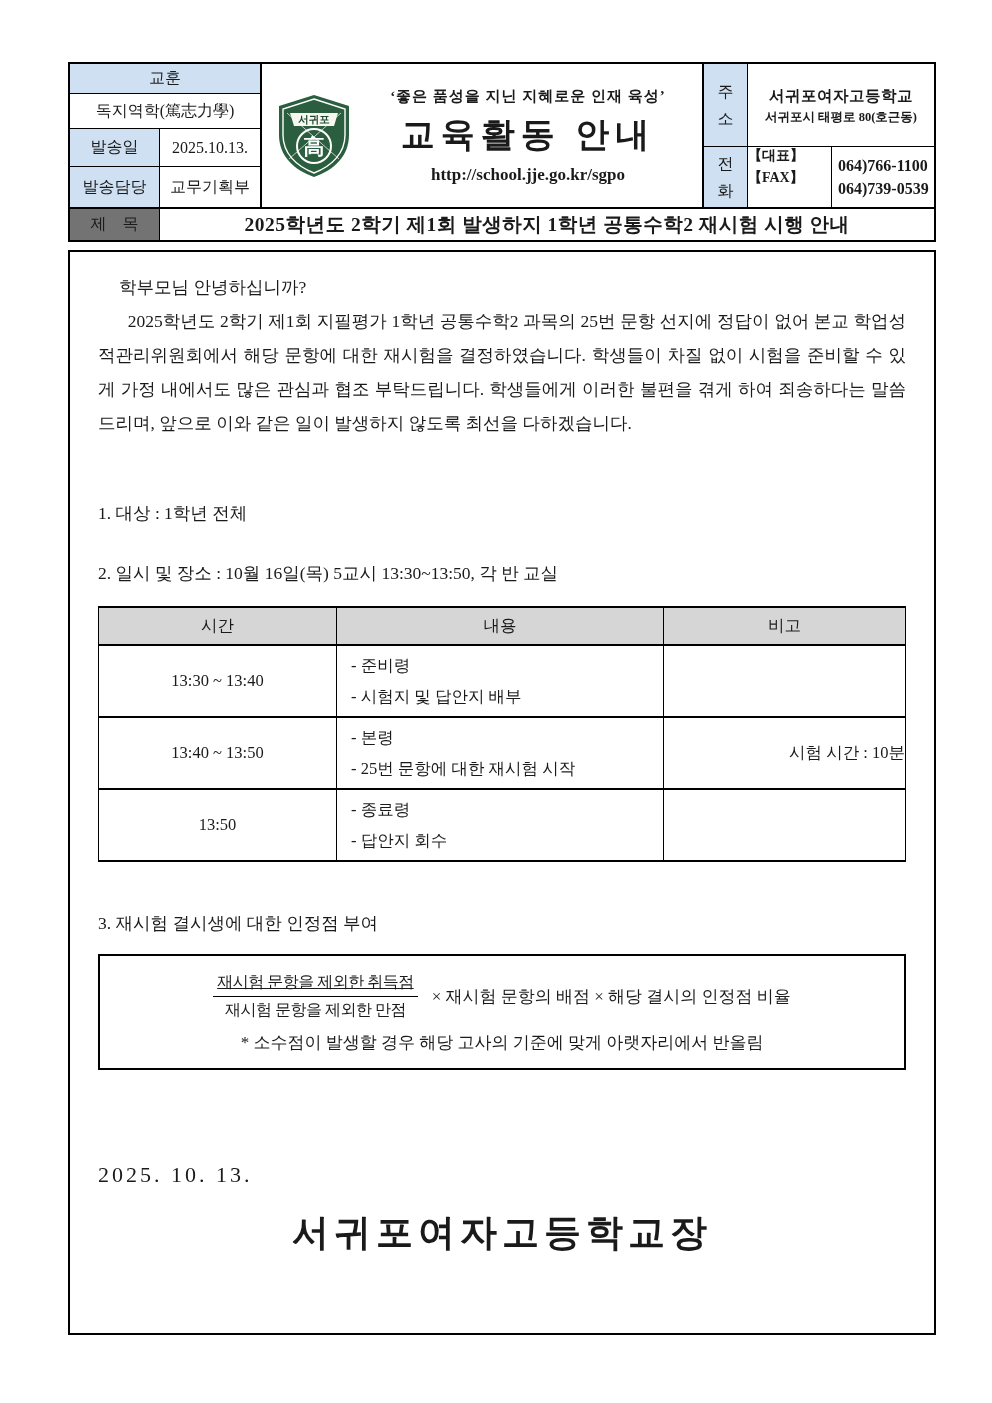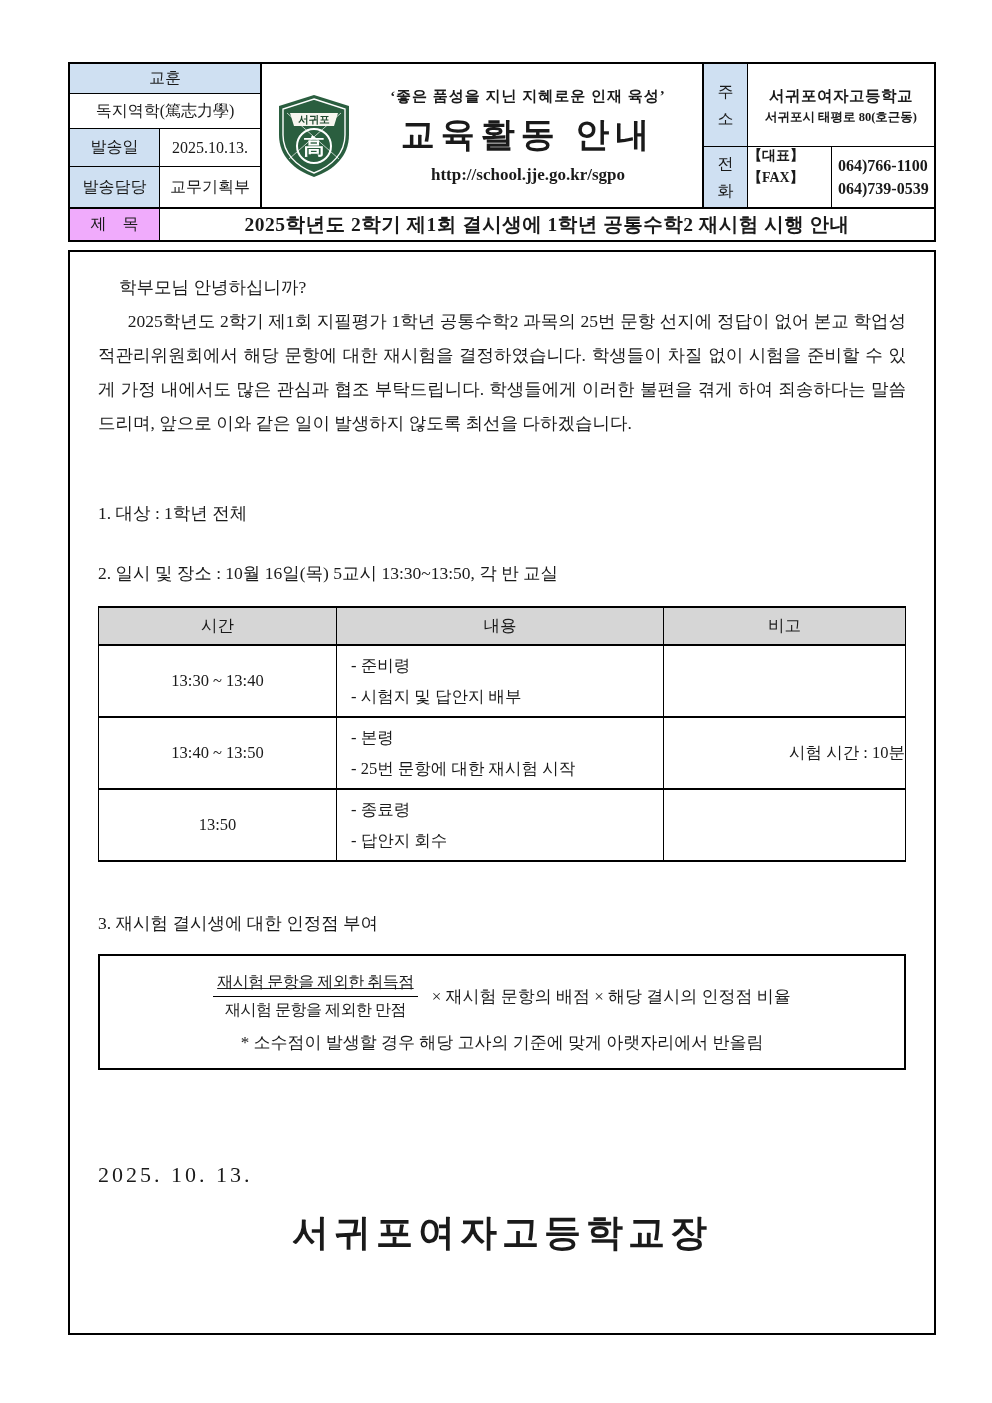--- a/index.html
+++ b/index.html
@@ -37,21 +37,21 @@
   .vlabel { width:44px; border-right:1px solid #000; display:flex; align-items:center; justify-content:center; font-size:16px; }
   .vlabel span { width:1.1em; word-break:break-all; text-align:center; line-height:1.7; }
   .addr-content { flex:1; display:flex; flex-direction:column; align-items:center; justify-content:center; padding-top:2px; }
   .school-name { font-size:15.5px; font-weight:bold; letter-spacing:0.5px; }
   .addr-line { font-size:12.5px; font-weight:bold; margin-top:2px; }
   .phone-brackets { width:84px; border-right:1px solid #000; display:flex; flex-direction:column; justify-content:flex-start; padding-left:0; gap:4px; font-size:14px; font-weight:bold; }
   .phone-nums { flex:1; display:flex; flex-direction:column; justify-content:center; padding-left:6px; gap:5px; font-size:16px; font-weight:bold; font-family:"Liberation Serif",serif; }
 
   
   .title-row { display:flex; border:2px solid #000; border-top:none; height:33px; }
-  .title-label { width:90px; background:#f0abfc; border-right:1px solid #000; display:flex; align-items:center; justify-content:center; font-size:16px; white-space:pre; }
+  .title-label { width:90px; background:#737373; border-right:1px solid #000; display:flex; align-items:center; justify-content:center; font-size:16px; white-space:pre; }
   .title-value { flex:1; display:flex; align-items:center; justify-content:center; font-size:19.5px; font-weight:bold; letter-spacing:0.5px; }
 
   
   .body-box { margin-top:8px; border:2px solid #000; height:1085px; padding:18px 28px 0 28px; }
   .para { font-size:17.5px; line-height:34px; text-align:justify; }
   .greeting { text-indent:1.2em; }
   .main-para { text-indent:1.7em; }
   .item { font-size:17.5px; line-height:34px; }
   .item-1 { margin-top:56px; }
   .item-2 { margin-top:26px; }
@@ -141,21 +141,21 @@
         <div class="phone-nums">
           <div>064)766-1100</div>
           <div>064)739-0539</div>
         </div>
       </div>
     </div>
   </div>
 
   <div class="title-row">
     <div class="title-label">제　목</div>
-    <div class="title-value">2025학년도 2학기 제1회 결시생에 1학년 공통수학2 재시험 시행 안내</div>
+    <div class="title-value">2025학년도 2학기 제1회 발생하지 1학년 공통수학2 재시험 시행 안내</div>
   </div>
 
   <div class="body-box">
     <p class="para greeting">학부모님 안녕하십니까?</p>
     <p class="para main-para">2025학년도 2학기 제1회 지필평가 1학년 공통수학2 과목의 25번 문항 선지에 정답이 없어 본교 학업성적관리위원회에서 해당 문항에 대한 재시험을 결정하였습니다. 학생들이 차질 없이 시험을 준비할 수 있게 가정 내에서도 많은 관심과 협조 부탁드립니다. 학생들에게 이러한 불편을 겪게 하여 죄송하다는 말씀드리며, 앞으로 이와 같은 일이 발생하지 않도록 최선을 다하겠습니다.</p>
 
     <div class="item item-1">1. 대상 : 1학년 전체</div>
     <div class="item item-2">2. 일시 및 장소 : 10월 16일(목) 5교시 13:30~13:50, 각 반 교실</div>
 
     <table class="schedule">

